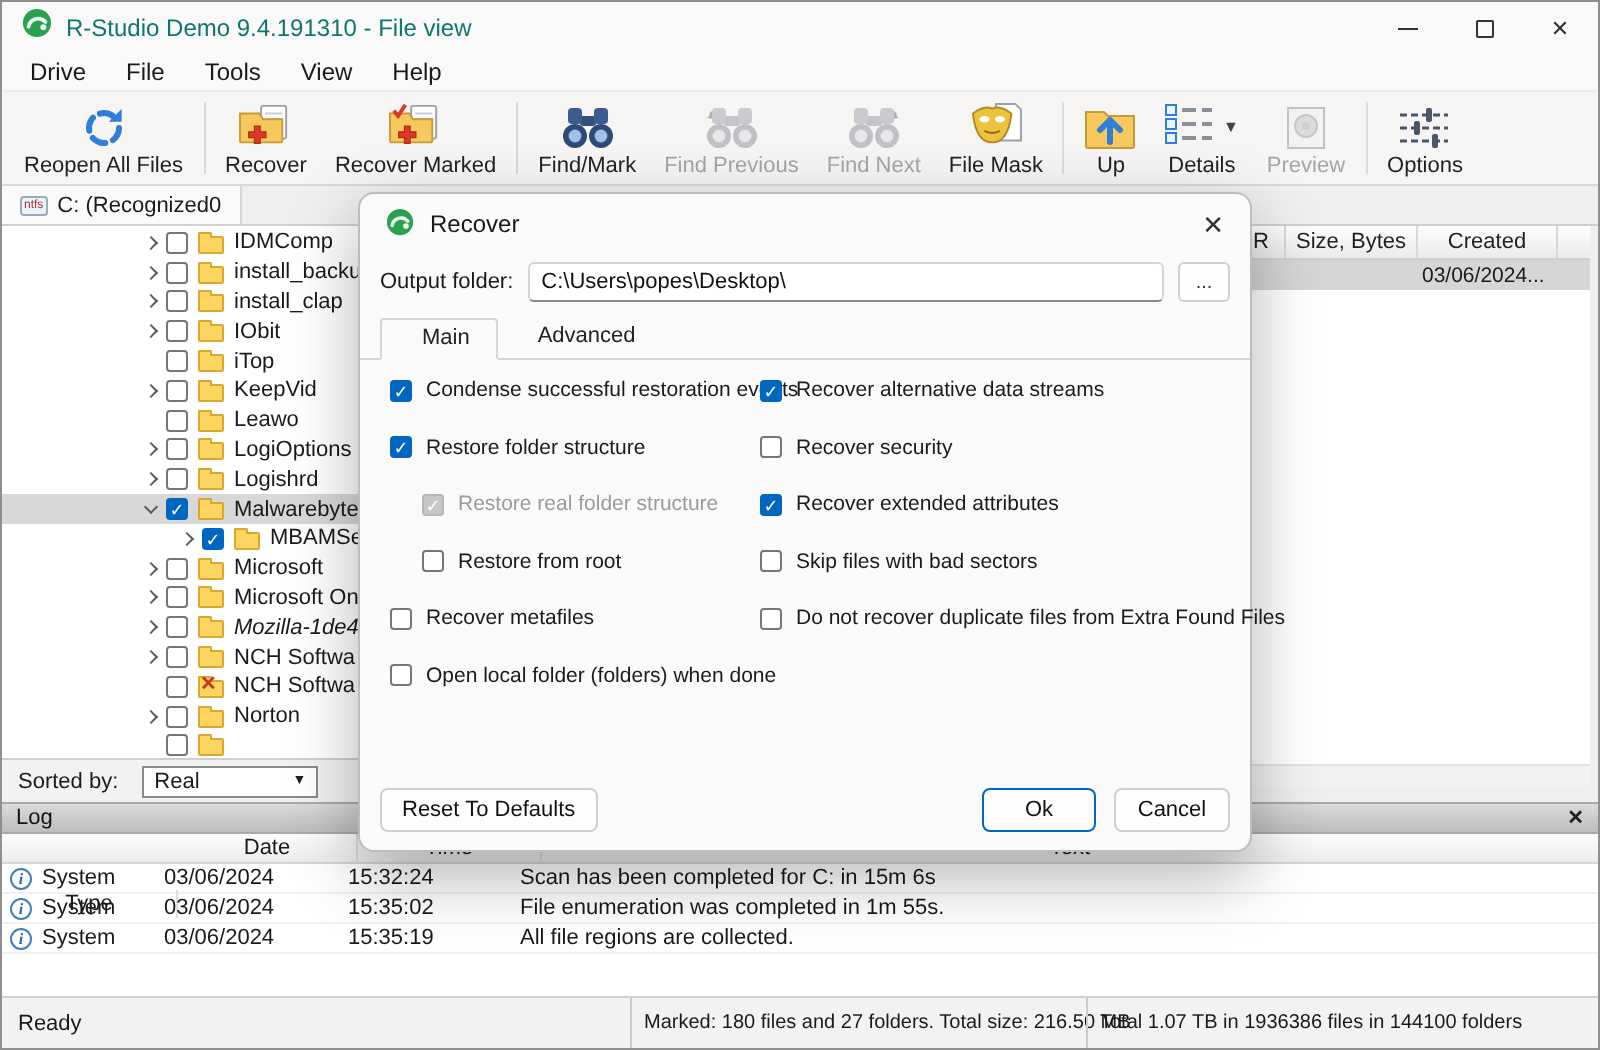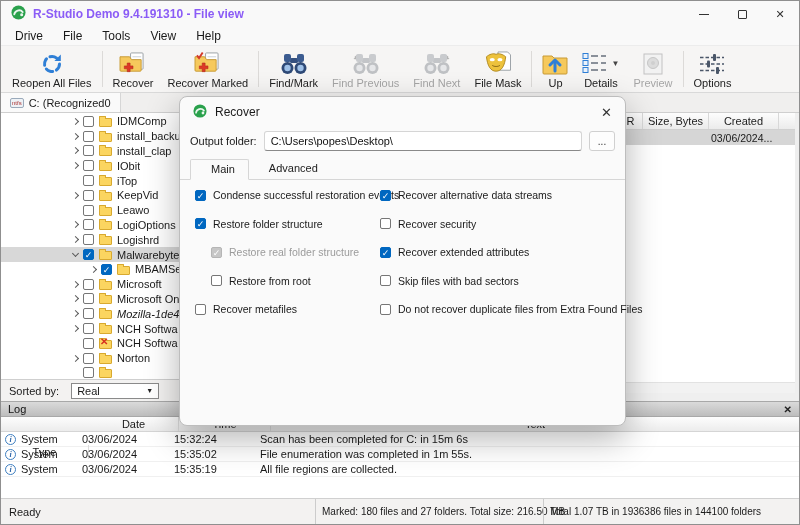--- a/index.html
+++ b/index.html
@@ -4,21 +4,21 @@
 <style>
   * { margin:0; padding:0; box-sizing:border-box; }
   html,body { background:#dadada; }
   .window{
     width:800px;height:525px;position:relative;overflow:hidden;
     font-family:"Liberation Sans",sans-serif;color:#1a1a1a;
     border:1px solid #8f8f8f;background:#f9f9f9;
   }
   
   .titlebar{height:26px;display:flex;align-items:center;gap:7px;padding-left:10px;background:#f9f9f9;}
-  .titlebar .title{font-size:12px;color:#8b5cf6;font-weight:bold;}
+  .titlebar .title{font-size:12px;color:#0f766e;}
   .wincontrols{margin-left:auto;display:flex;height:100%;}
   .wc{width:38px;height:100%;display:flex;align-items:center;justify-content:center;color:#333;font-size:11px;}
   .wc .minbox{width:10px;height:1px;background:#333;}
   .wc .maxbox{width:9px;height:9px;border:1px solid #333;border-radius:1px;}
   
   .menubar{height:18px;display:flex;align-items:center;padding-left:4px;font-size:12px;background:#f9f9f9;}
   .menuitem{padding:0 10px;}
   
   .toolbar{height:48px;background:#f6f5f4;border-top:1px solid #ececec;border-bottom:1px solid #d9d9d9;
     display:flex;align-items:stretch;padding:1px 4px;}
@@ -529,20 +529,24 @@
           <span>Restore real folder structure</span>
         </div>
         <div class="opt ind">
           <span class="cb"></span>
           <span>Restore from root</span>
         </div>
         <div class="opt">
           <span class="cb"></span>
           <span>Recover metafiles</span>
         </div>
+        <div class="opt">
+          <span class="cb"></span>
+          <span>Open local folder (folders) when done</span>
+        </div>
       </div>
     <div class="opt-col right" id="opt-right">
         <div class="opt">
           <span class="cb on"></span>
           <span>Recover alternative data streams</span>
         </div>
         <div class="opt">
           <span class="cb"></span>
           <span>Recover security</span>
         </div>
@@ -552,15 +556,21 @@
         </div>
         <div class="opt">
           <span class="cb"></span>
           <span>Skip files with bad sectors</span>
         </div>
         <div class="opt">
           <span class="cb"></span>
           <span>Do not recover duplicate files from Extra Found Files</span>
         </div>
       </div>
+    <div class="dlg-footer">
+      <span class="btn">Reset To Defaults</span>
+      <span class="fspacer"></span>
+      <span class="btn ok">Ok</span>
+      <span class="btn cancel">Cancel</span>
+    </div>
   </div>
 
 </div>
 
 </body></html>

